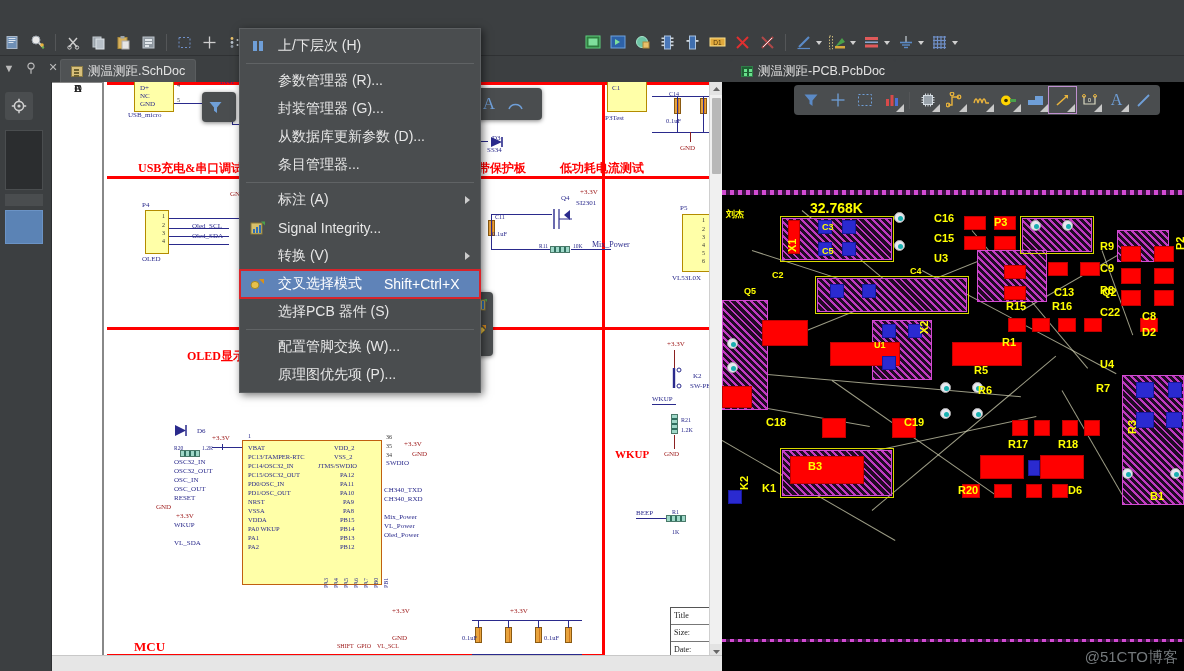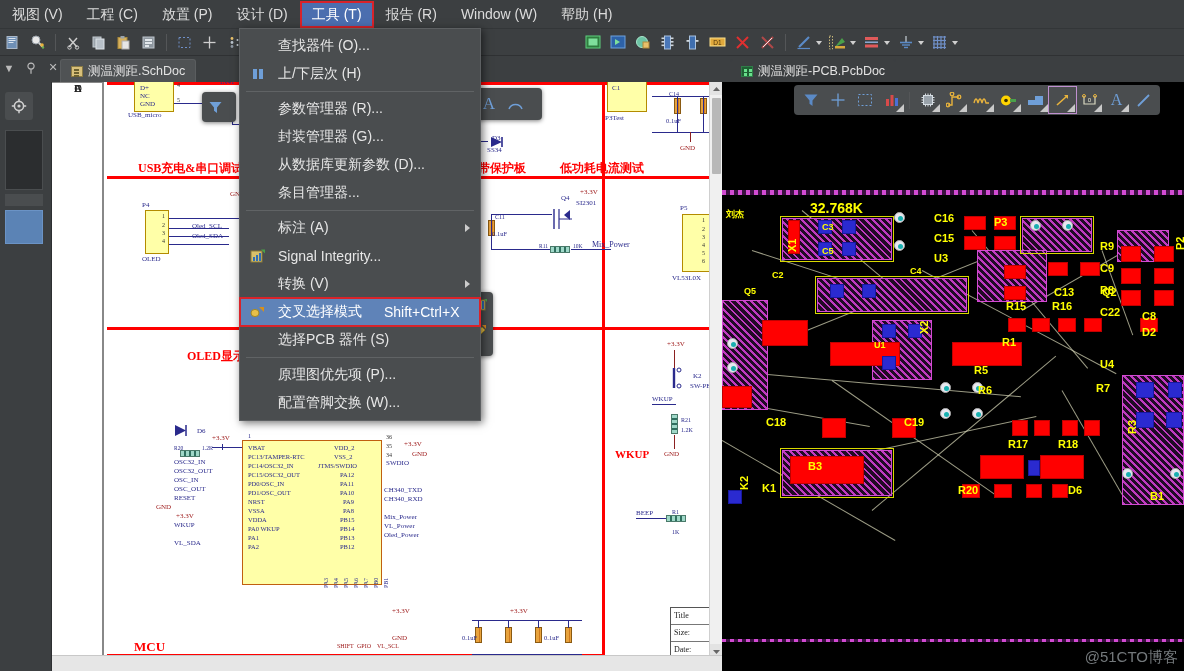--- a/index.html
+++ b/index.html
@@ -267,30 +267,20 @@
   .statusbar {
     position: absolute; left: 0; bottom: 0; width: 722px; height: 16px;
     background: #e6e6e6; border-top: 1px solid #c8c8c8;
   }
 </style>
 </head>
 <body>
 
 <div id="app">
 
-  <div class="menubar" id="menubar">
-      <div class="menu-item">视图 (V)</div>
-      <div class="menu-item">工程 (C)</div>
-      <div class="menu-item">放置 (P)</div>
-      <div class="menu-item">设计 (D)</div>
-      <div class="menu-item active">工具 (T)</div>
-      <div class="menu-item">报告 (R)</div>
-      <div class="menu-item">Window (W)</div>
-      <div class="menu-item">帮助 (H)</div>
-    </div>
 
   <div class="toolbar">
 
     <div class="tb-btn">
       <svg width="15" height="15" viewBox="0 0 15 15">
         <rect x="2" y="1.5" width="10" height="12" fill="#6e8fb5" stroke="#aab8c8"></rect>
         <rect x="3.5" y="3" width="7" height="1" fill="#dbe4ee"></rect>
           <rect x="3.5" y="5" width="7" height="1" fill="#dbe4ee"></rect>
         <rect x="3.5" y="7" width="5" height="1" fill="#dbe4ee"></rect>
       </svg>
@@ -1085,23 +1075,20 @@
       <div class="pcb-txt" style="left:280px; top:146px;">R1</div>
       <div class="pcb-txt sm" style="left:4px;  top:18px;">刘杰</div>
       <div class="pcb-txt rot" style="left:452px; top:60px;">P2</div>
     </div>
 
     <div class="watermark">@51CTO博客</div>
   </div>
 
   <div class="dropdown" id="dropdown">
       <div class="dd-item">
-        <span>查找器件 (O)...</span>
-      </div>
-      <div class="dd-item">
         <span class="ddicon">
           <svg width="16" height="16" viewBox="0 0 16 16">
             <rect x="3" y="3" width="4" height="10" fill="#6f9fd8"></rect>
             <rect x="9" y="3" width="4" height="10" fill="#6f9fd8"></rect>
           </svg>
         </span>
         <span>上/下层次 (H)</span>
       </div>
       <div class="dd-sep"></div>
       <div class="dd-item">
@@ -1145,20 +1132,20 @@
           </svg>
         </span>
         <span>交叉选择模式</span>
         <span class="shortcut">Shift+Ctrl+X</span>
       </div>
       <div class="dd-item">
         <span>选择PCB 器件 (S)</span>
       </div>
       <div class="dd-sep"></div>
       <div class="dd-item">
+        <span>配置管脚交换 (W)...</span>
+      </div>
+      <div class="dd-item">
         <span>原理图优先项 (P)...</span>
       </div>
-      <div class="dd-item">
-        <span>配置管脚交换 (W)...</span>
-      </div>
     </div>
 
 </div>
 
 </body></html>

